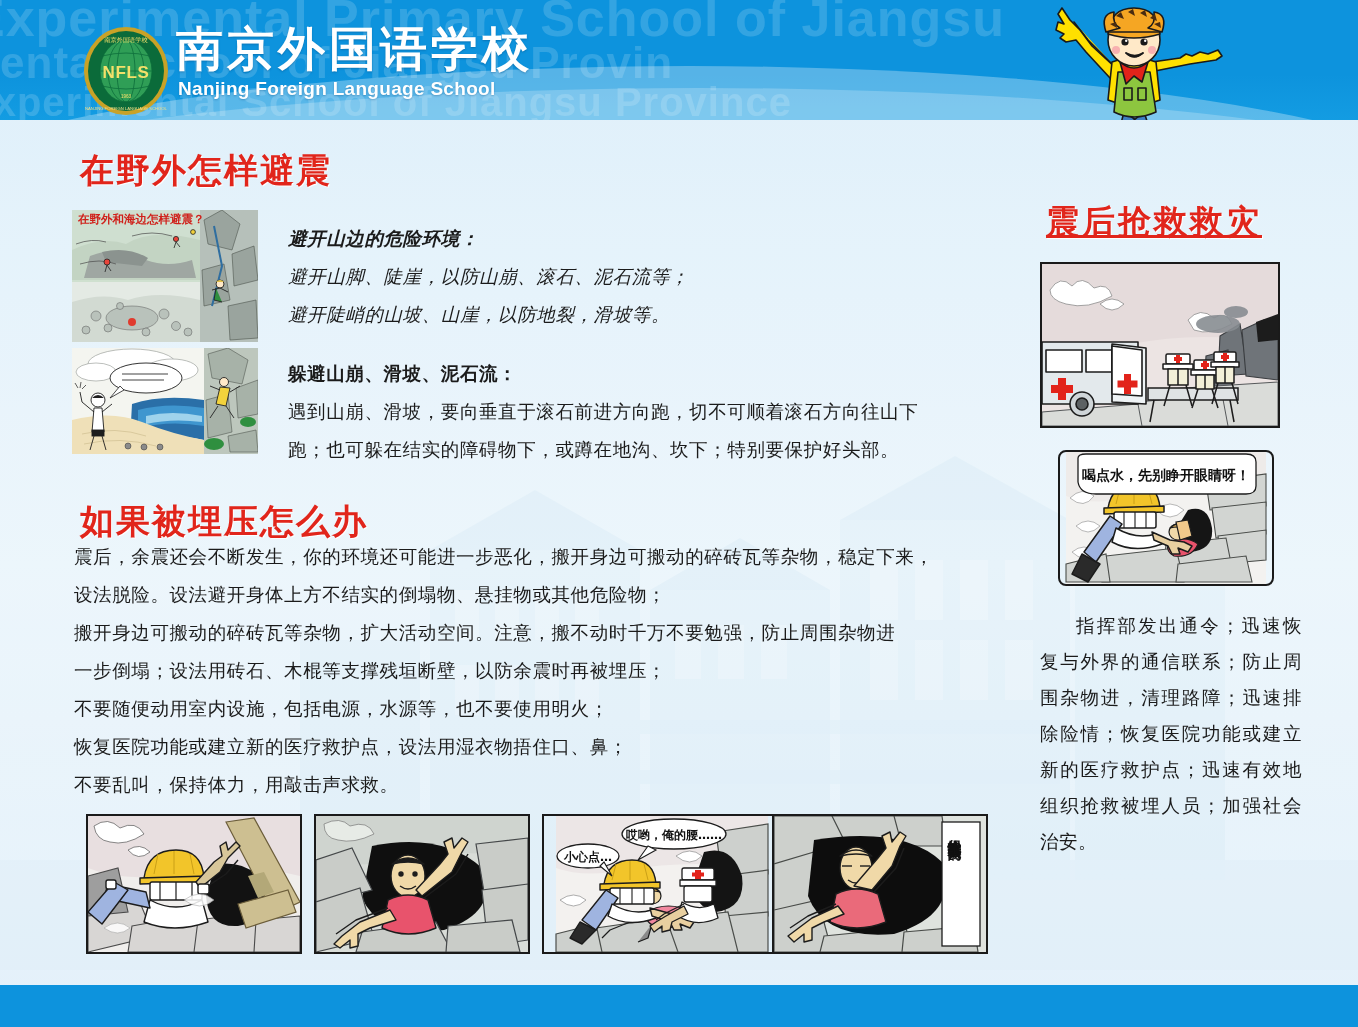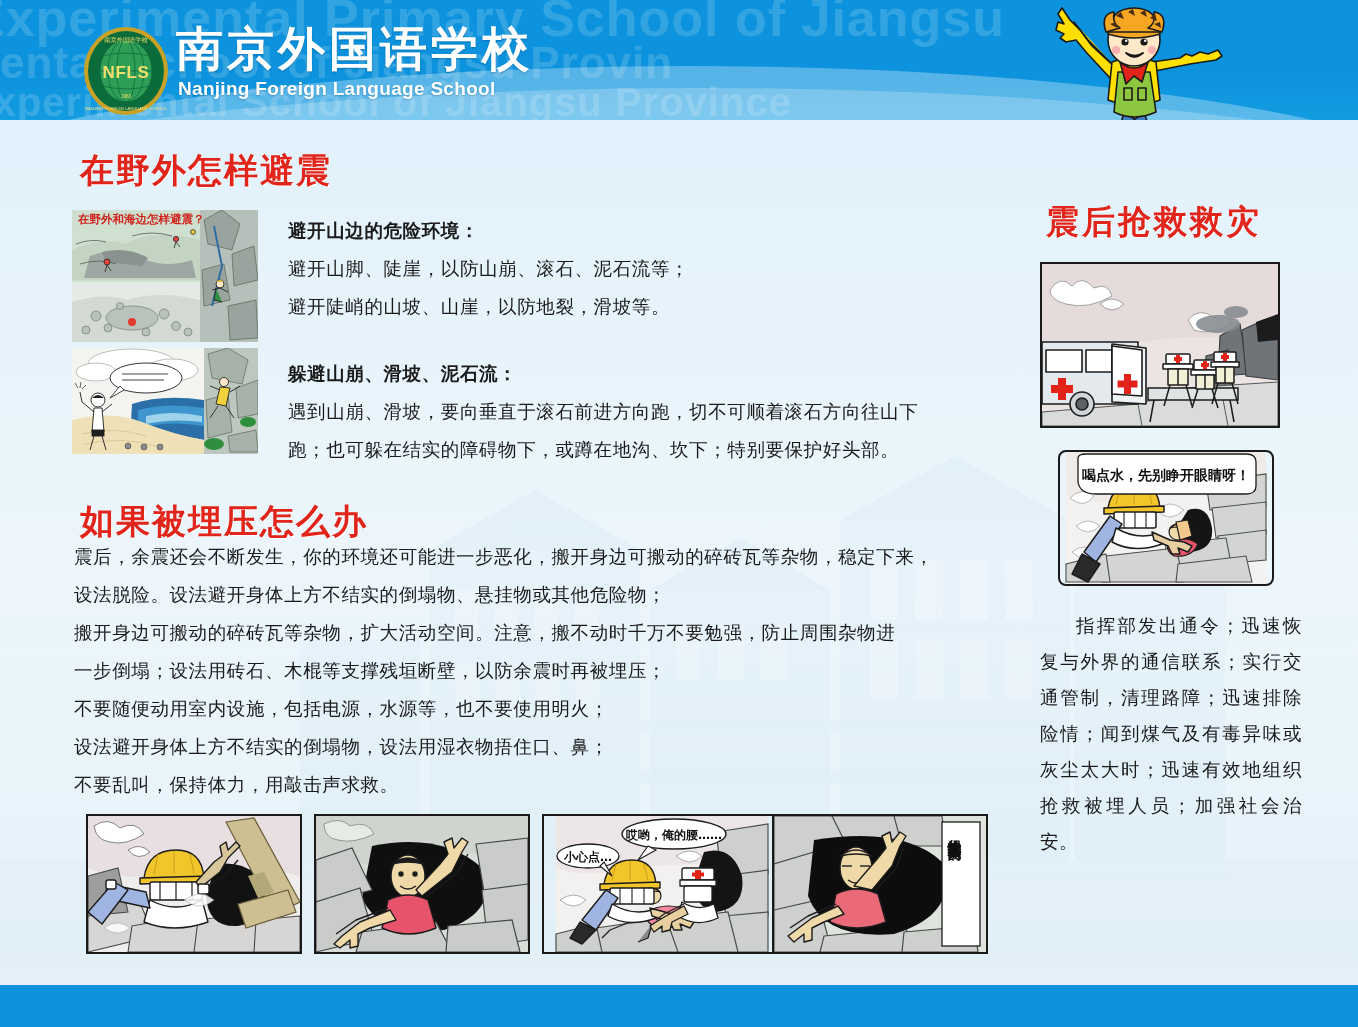--- a/index.html
+++ b/index.html
@@ -90,34 +90,34 @@
     position:absolute;
     color:#e1251b;
     font-weight:bold;
     font-family:"DejaVu Sans", sans-serif;
     letter-spacing:2px;
     text-shadow:1px 1px 0 rgba(255,255,255,0.9);
     text-align:right;
   }
   #h1 { left:80px; top:148px; font-size:34px; }
   #h2 { left:80px; top:487px; font-size:34px;margin-top:12px; }
-  #h3 { left:1046px; top:200px; font-size:33px; letter-spacing:3px;}
+  #h3 { left:1046px; top:200px; font-size:33px; letter-spacing:3px;text-decoration:underline;}
 
   
   .bodytext {
     position:absolute;
     color:#1b1b1b;
     font-size:18.5px;
     line-height:38px;
     font-family:"DejaVu Sans", sans-serif;
     letter-spacing:0.6px;
   }
   .bold { font-weight:bold; }
 
-  #t1 { left:288px; top:212px; width:720px; }
+  #t1 { left:288px; top:220px; width:720px;font-style:italic; }
   #t2 { left:288px; top:355px; width:720px; }
   #t3 { left:74px;  top:538px; width:945px; }
 
   #rightCol {
     position:absolute; left:1040px; top:608px; width:262px;
     color:#1b1b1b; font-size:18.5px; line-height:36px;
     font-family:"DejaVu Sans", sans-serif; letter-spacing:0.5px;
     text-indent:36px; text-align:justify;
   }
 
@@ -439,21 +439,21 @@
   </div>
 
   <div id="h2" class="redHeading">如果被埋压怎么办</div>
 
   <div id="t3" class="bodytext">
     <div>震后，余震还会不断发生，你的环境还可能进一步恶化，搬开身边可搬动的碎砖瓦等杂物，稳定下来，</div>
     <div>设法脱险。设法避开身体上方不结实的倒塌物、悬挂物或其他危险物；</div>
     <div>搬开身边可搬动的碎砖瓦等杂物，扩大活动空间。注意，搬不动时千万不要勉强，防止周围杂物进</div>
     <div>一步倒塌；设法用砖石、木棍等支撑残垣断壁，以防余震时再被埋压；</div>
     <div>不要随便动用室内设施，包括电源，水源等，也不要使用明火；</div>
-    <div>设法避开身体上方不结实的倒塌物，设法用湿衣物捂住口、鼻；</div>
+    <div>恢复医院功能或建立新的医疗救护点，设法用湿衣物捂住口、鼻；</div>
     <div>不要乱叫，保持体力，用敲击声求救。</div>
   </div>
 
   <div id="figB1" class="figure framed">
     <svg viewBox="0 0 212 136">
       <rect width="212" height="136" fill="#f0eeec"></rect>
       <path d="M0 0 H212 V60 Q150 44 96 56 Q40 68 0 52 Z" fill="#e8dfe0"></path>
       <g fill="#ffffff" stroke="#555" stroke-width="0.7">
         <path d="M6 10 q14 -10 26 2 q16 -8 24 6 q-18 12 -34 8 q-14 -2 -16 -16 Z"></path>
         <path d="M40 34 q12 -8 22 2 q-12 10 -22 -2 Z"></path>
@@ -790,16 +790,16 @@
         <path d="M110 70 L122 68 L126 84 L114 88 Z" fill="#f2c98a"></path>
       </g>
 
       <g>
         <path d="M12 6 Q12 2 20 2 L180 2 Q190 2 190 10 L190 34 Q190 42 180 42 L30 42 Q14 42 12 30 Z" fill="#ffffff" stroke="#1c1c1c" stroke-width="1.3"></path>
         <text class="bubbleTxt" x="100" y="28" text-anchor="middle" font-size="14">喝点水，先别睁开眼睛呀！</text>
       </g>
     </svg>
   </div>
 
-  <div id="rightCol">指挥部发出通令；迅速恢复与外界的通信联系；实行交通管制，清理路障；迅速排除险情；闻到煤气及有毒异味或灰尘太大时；迅速有效地组织抢救被埋人员；加强社会治安。</div>
+  <div id="rightCol">指挥部发出通令；迅速恢复与外界的通信联系；防止周围杂物进，清理路障；迅速排除险情；恢复医院功能或建立新的医疗救护点；迅速有效地组织抢救被埋人员；加强社会治安。</div>
 
   <div id="footer"></div>
 </div>
 
 </body></html>

